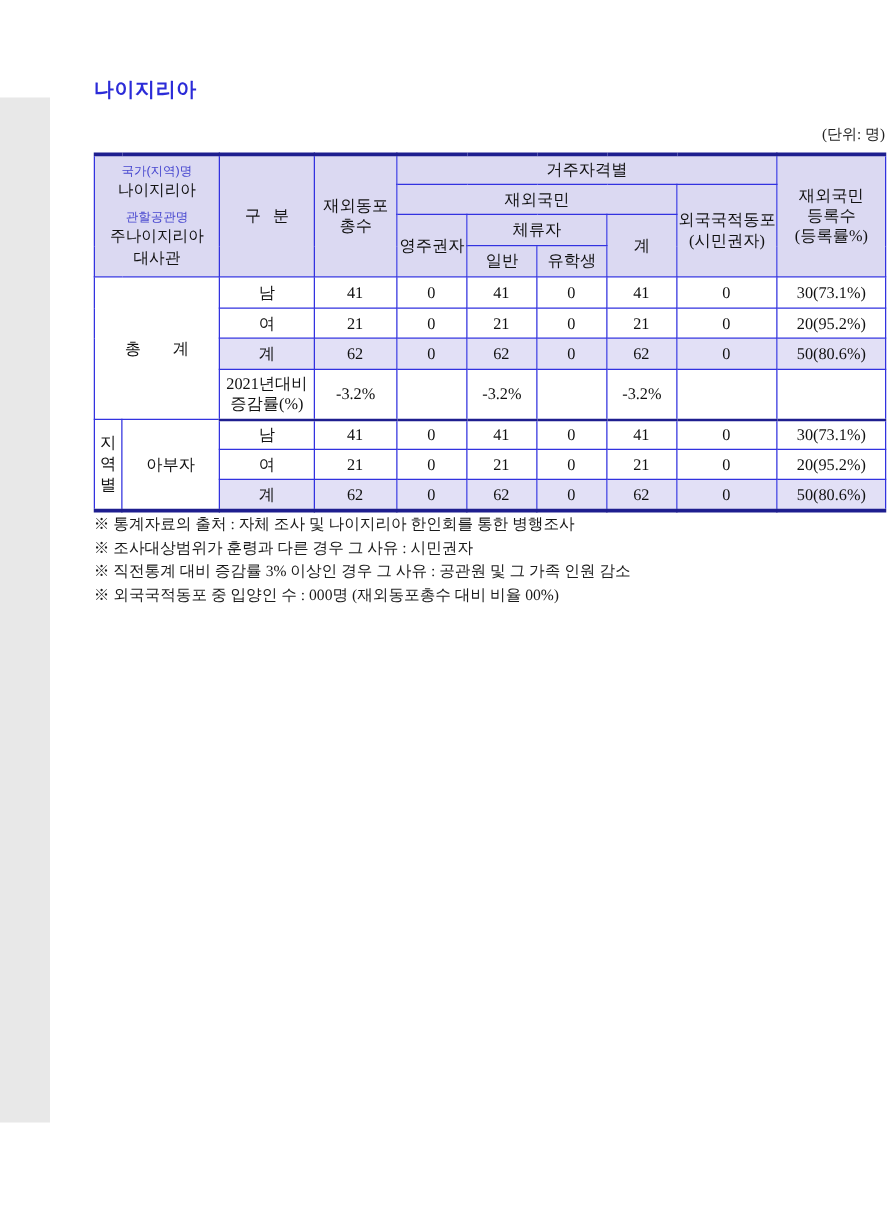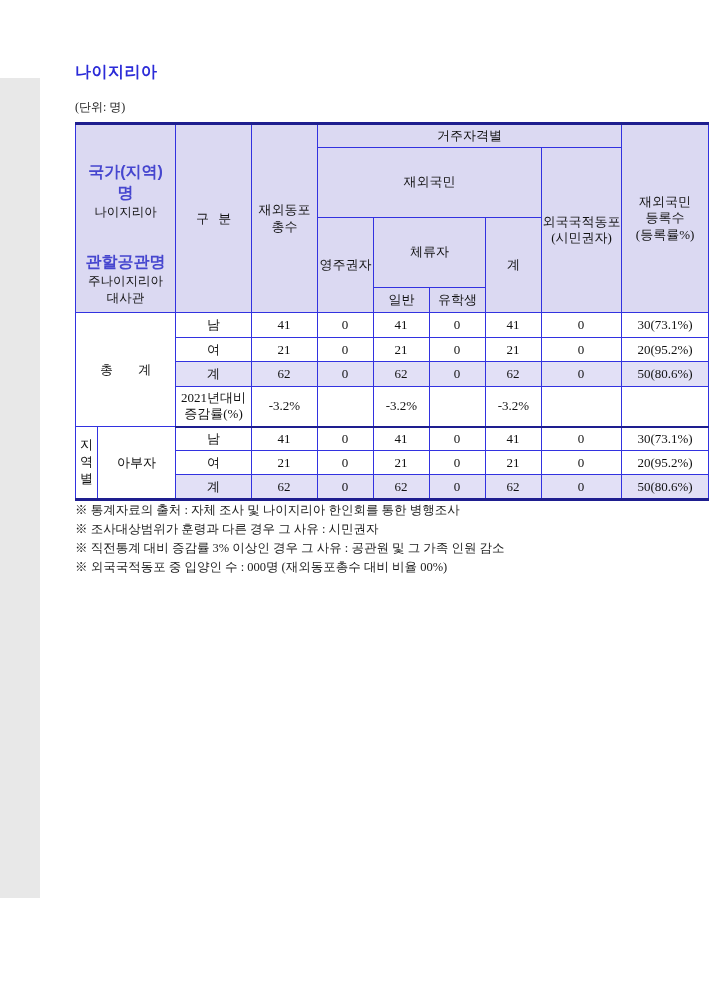--- a/index.html
+++ b/index.html
@@ -7,36 +7,36 @@
                font-family: "Liberation Serif", serif; color: #111111; overflow: hidden; }
 
   .side-strip { position: absolute; left: 0; top: 78px; width: 40px; height: 820px;
                 background: #e8e8e8; }
 
   .content { position: absolute; left: 75px; top: 62px; width: 633px; }
 
   .page-title { font-family: "Liberation Sans", sans-serif; font-size: 16px;
                 font-weight: 700; color: #2b2bd8; letter-spacing: 0.5px; }
 
-  .unit-label { text-align: left; font-size: 12px; color: #222;
+  .unit-label { text-align: right; font-size: 12px; color: #222;
                 margin-top: 16px; margin-bottom: 6px; }
 
   table.stats { border-collapse: collapse; table-layout: fixed; width: 633px;
                 border-top: 3px solid #1e1e8f; border-bottom: 3px solid #1e1e8f; }
   table.stats td { border: 1px solid #3232e0; font-size: 13px; color: #111;
                    text-align: center; vertical-align: middle; overflow: hidden; }
 
   .h24 { height: 24px; } .h25 { height: 25px; } .h40 { height: 40px; }
 
   td.hd { background: #dbd9f2; font-size: 12.5px; }
   td.pre { white-space: pre-line; line-height: 1.25; }
 
   td.info { text-align: left; padding: 5px 7px; vertical-align: middle; }
-  .info-label { font-family: "Liberation Sans", sans-serif; font-size: 16px;
-                font-weight: 700; color: #4646cf; line-height: 1.3; margin-top: 32px; }
+  .info-label { font-family: "Liberation Sans", sans-serif; font-size: 10px;
+                font-weight: 400; color: #4646cf; line-height: 1.3; }
   .info-value { font-family: "Liberation Sans", sans-serif; font-size: 12.5px;
                 color: #111; line-height: 1.35; margin-bottom: 7px; }
   .info-value:last-child { margin-bottom: 0; }
 
   td.grp { font-size: 13px; margin-top: 36px; }
   td.grp-total { word-spacing: 22px; }
   td.axis { font-size: 12.5px; line-height: 1.3; }
   td.rowlab { font-size: 13px; }
   td.gubun-hd { word-spacing: 6px; }
 

